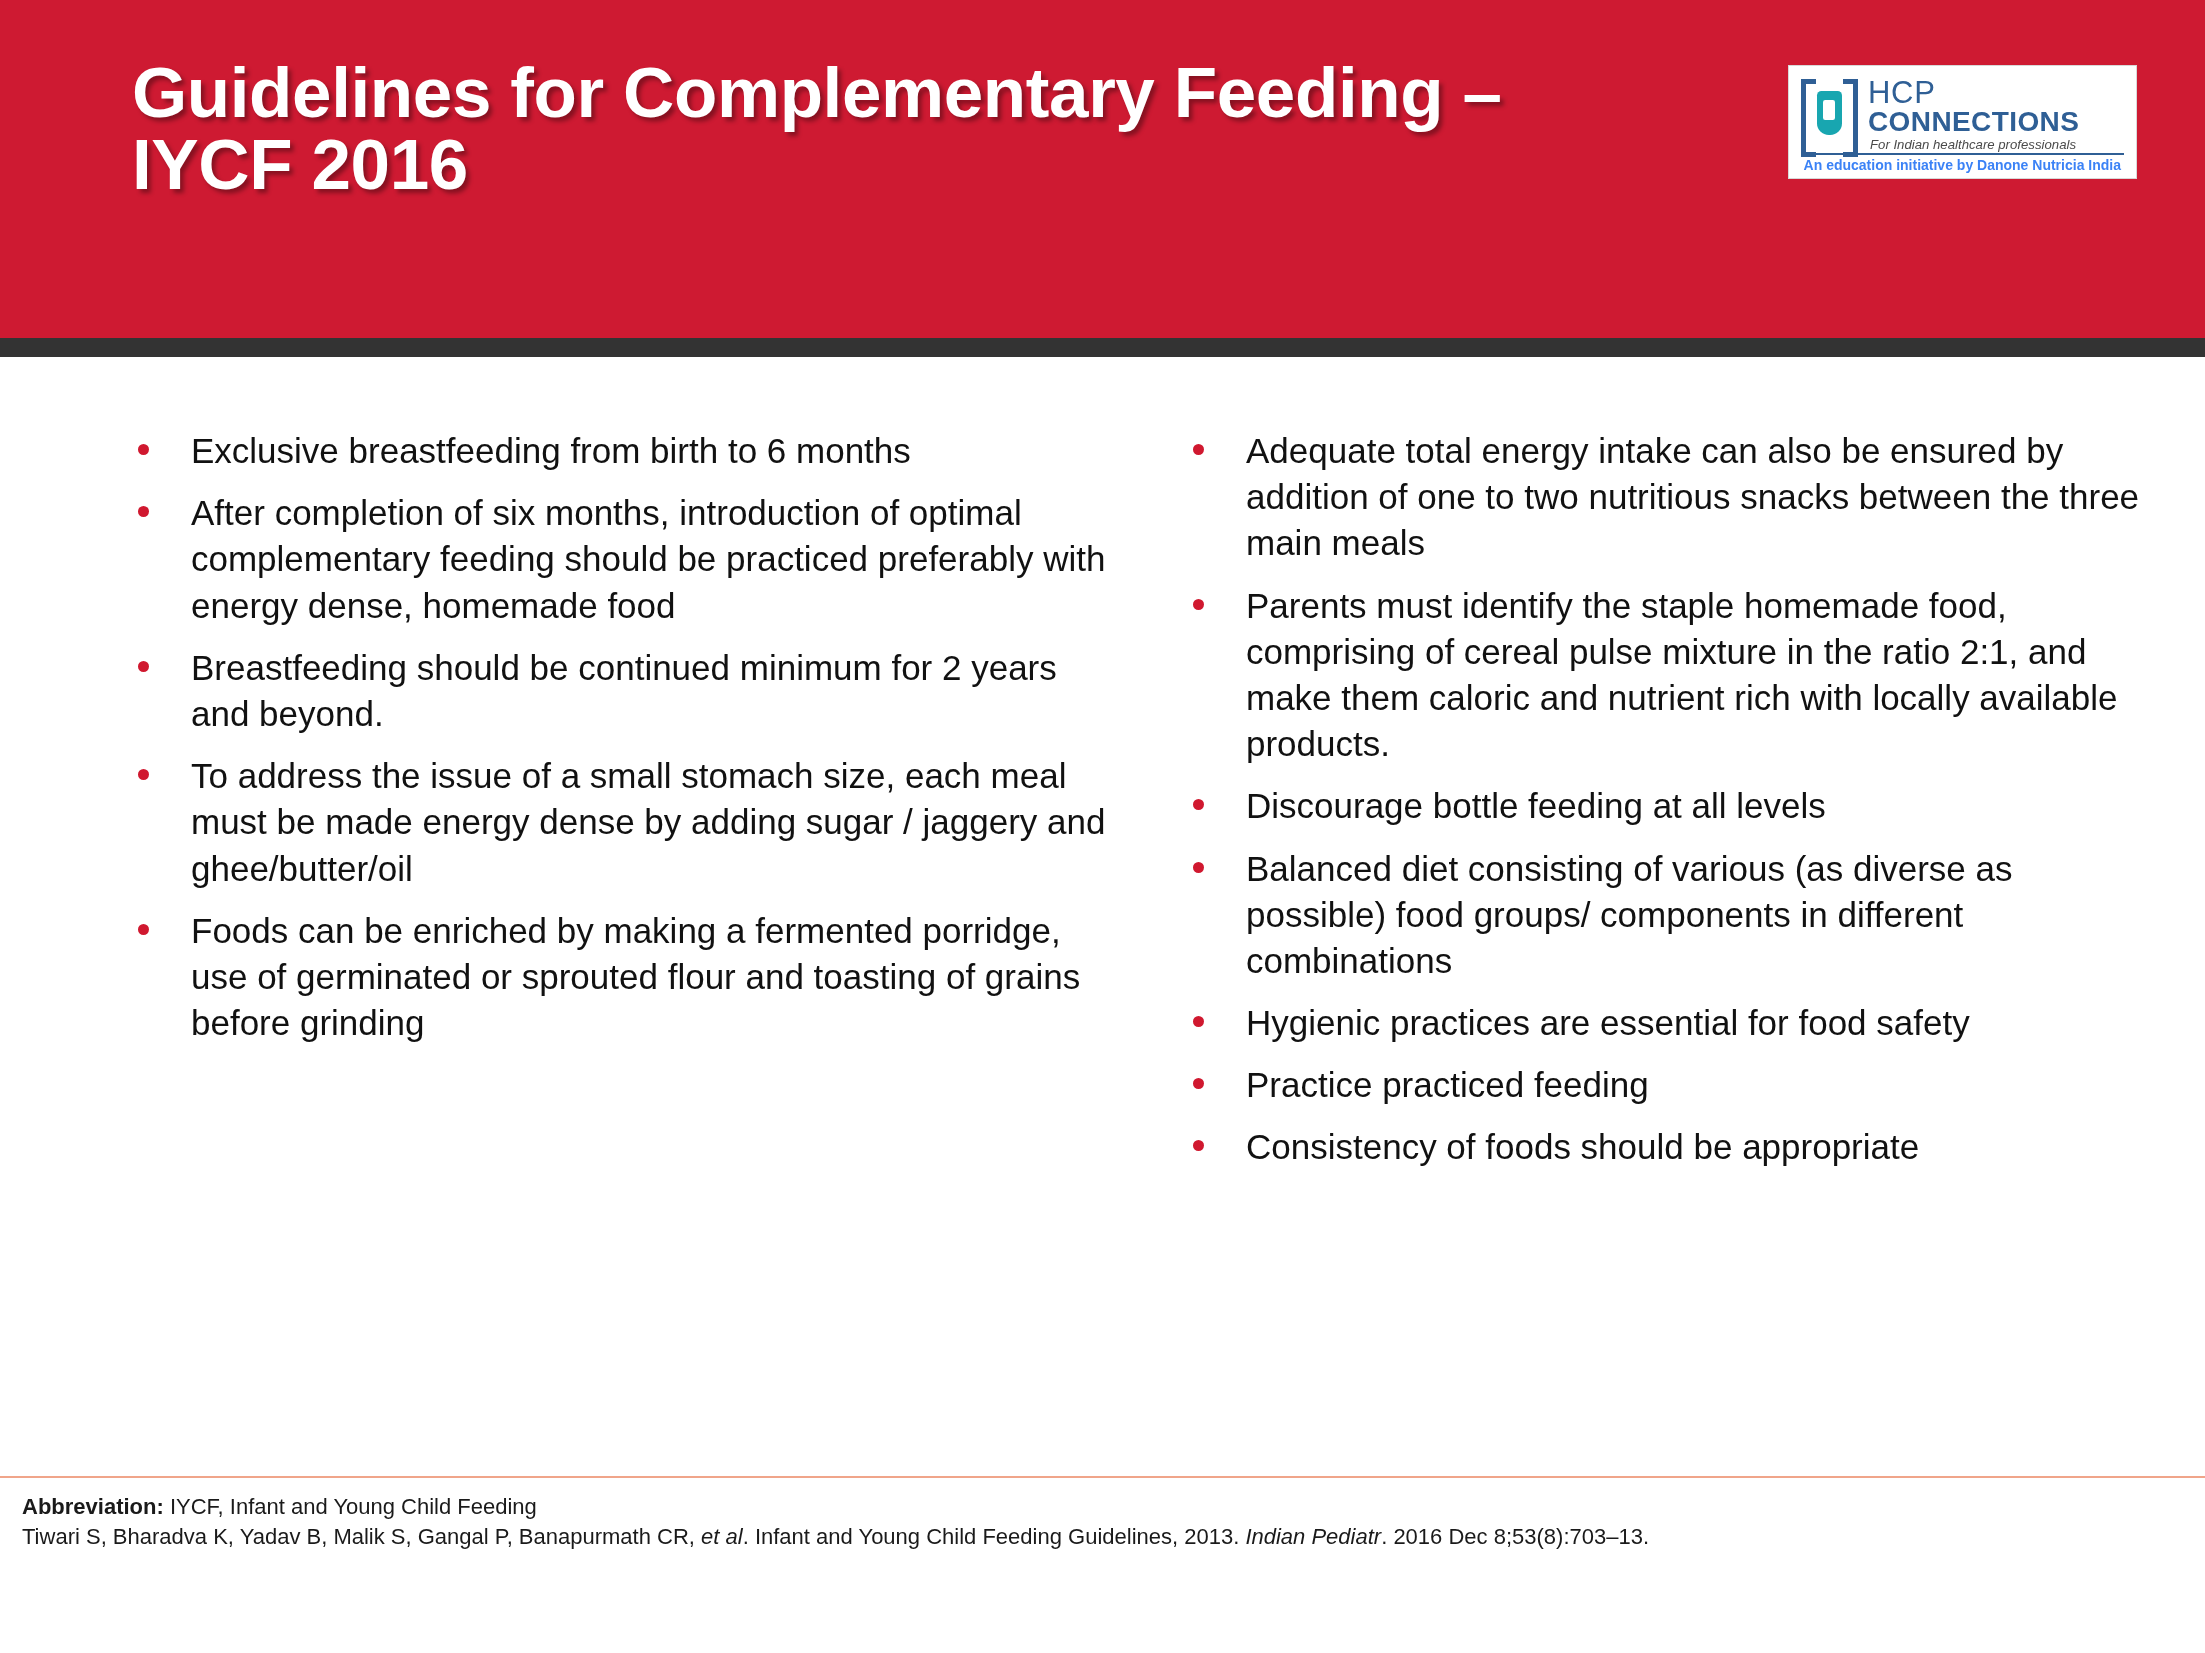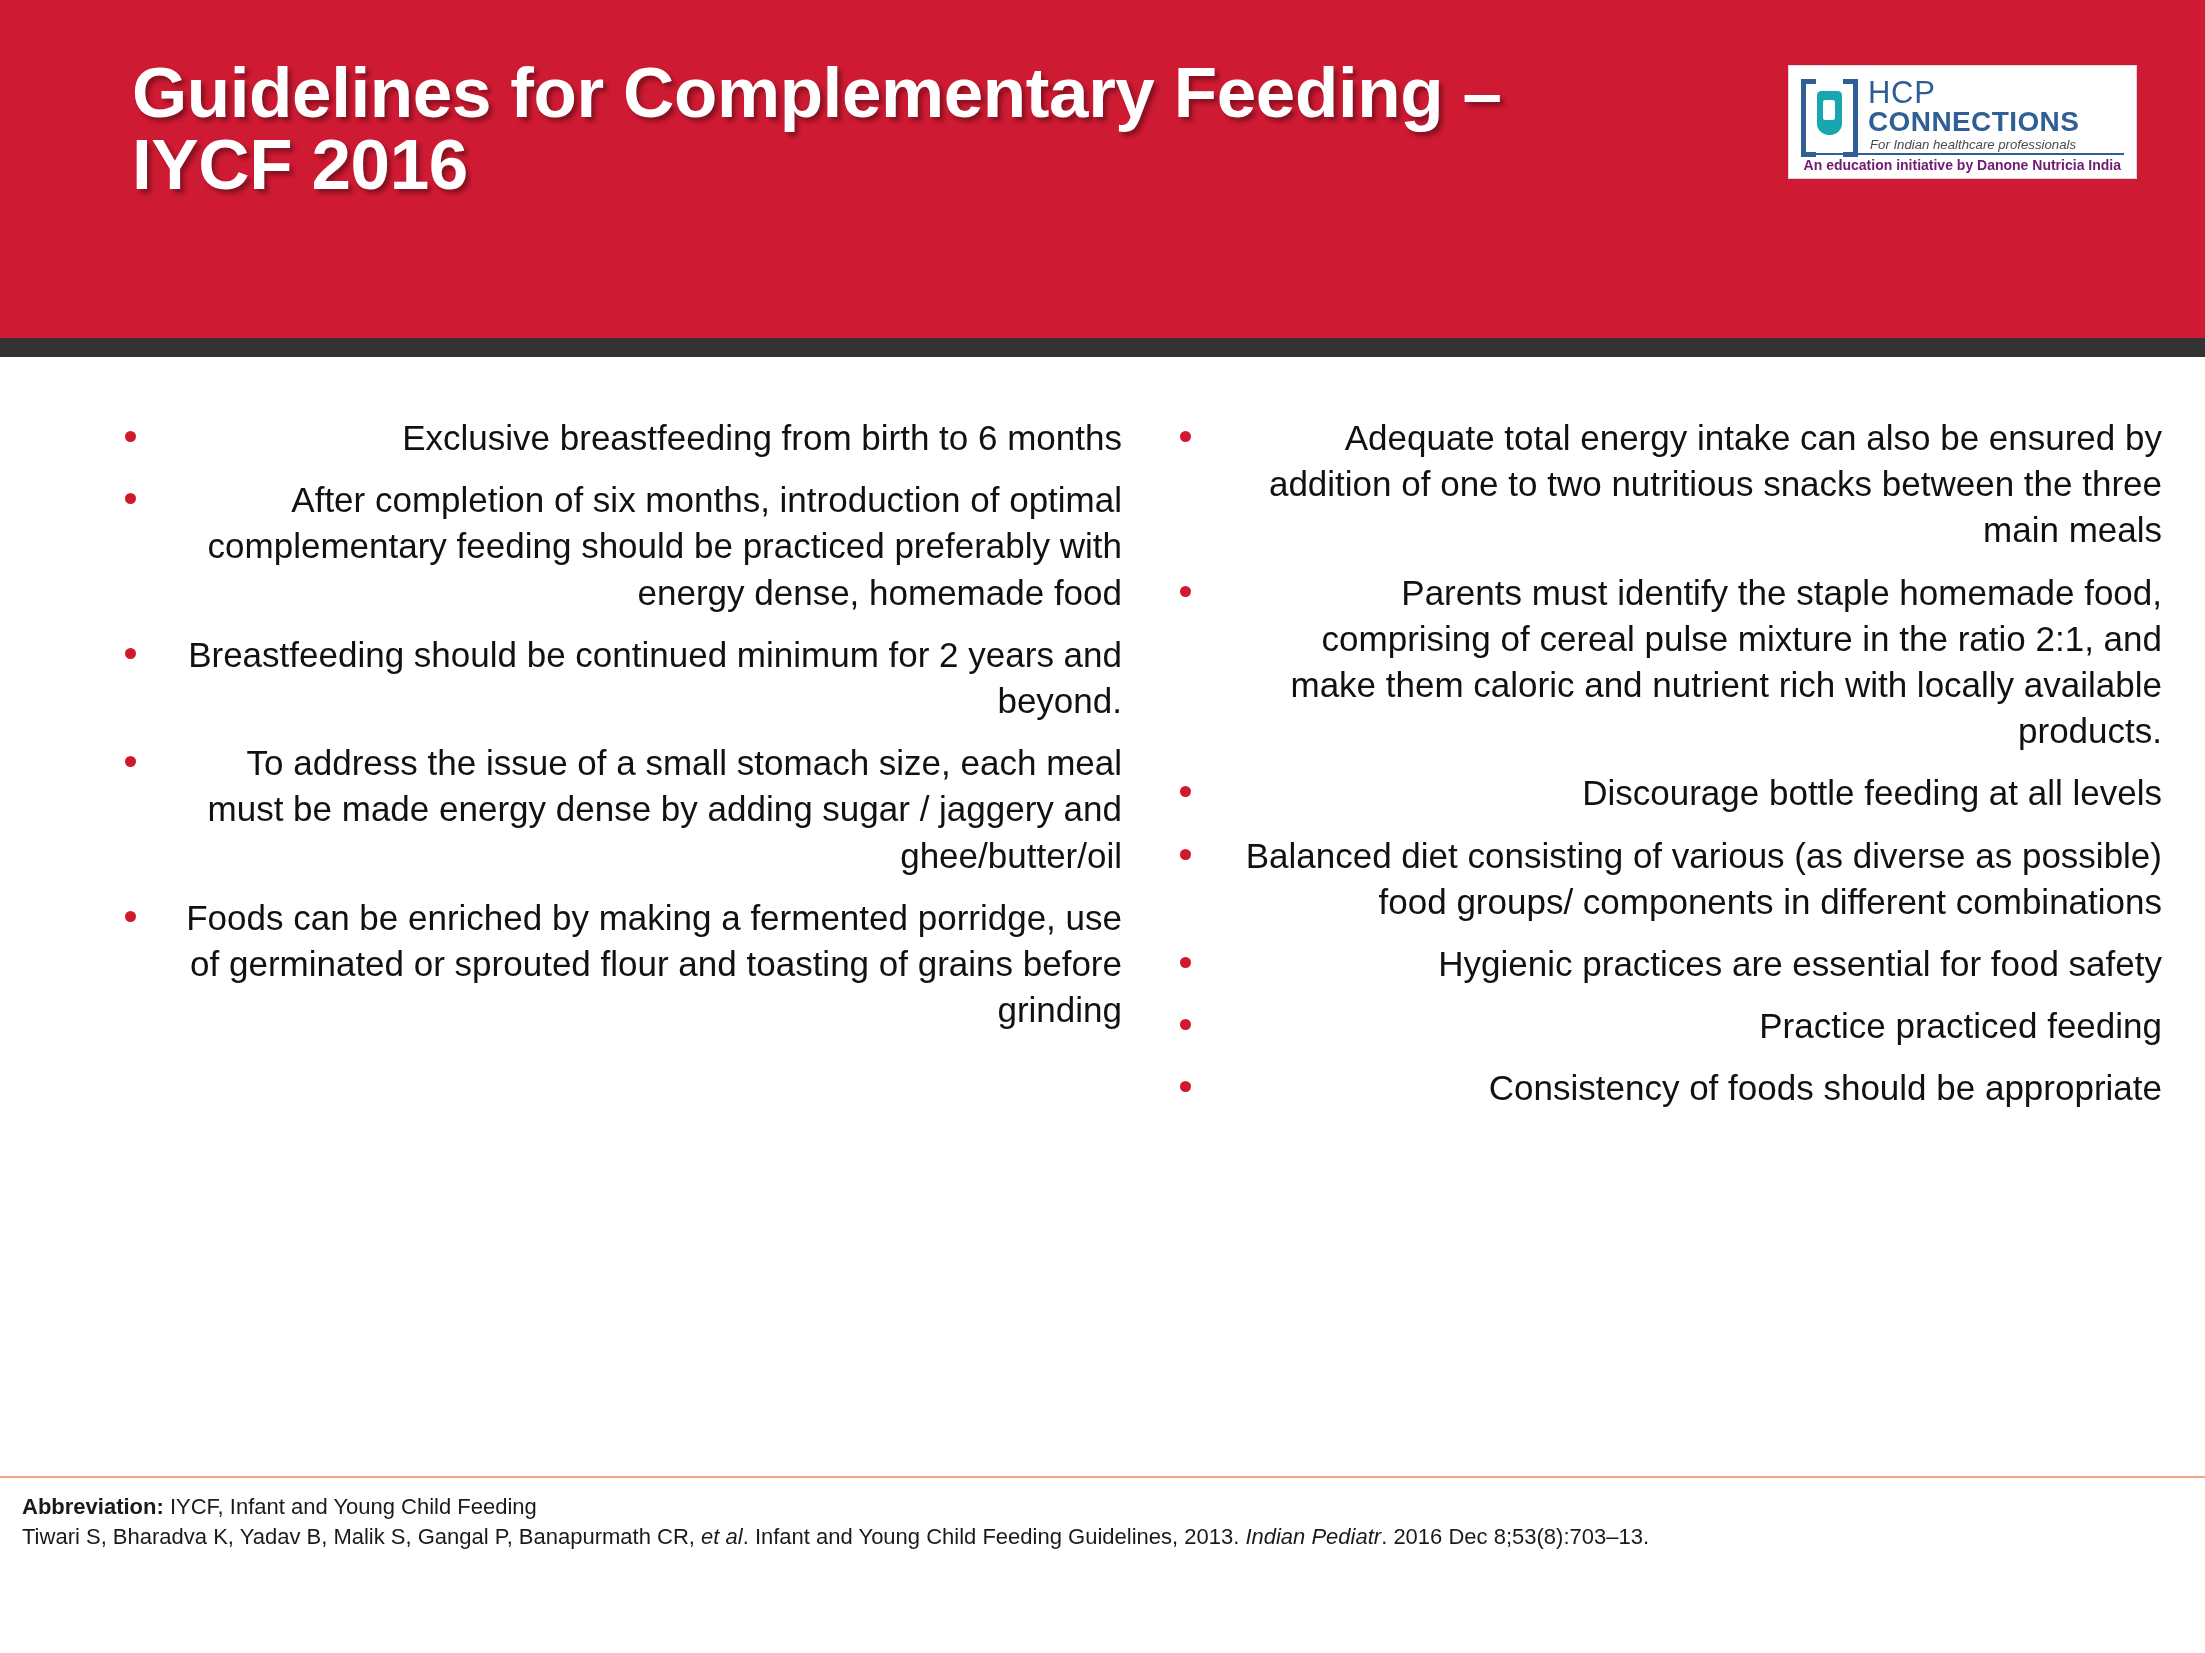--- a/index.html
+++ b/index.html
@@ -150,44 +150,43 @@
     width: 323px;
     height: 1.5px;
     background: #2f5f95;
   }
   .logo-text-foot {
     position: absolute;
     left: 11.8px;
     top: 91px;
     width: 323px;
     text-align: center;
-    color: #701a75;
+    color: #3b82f6;
     font-size: 14px;
     font-weight: bold;
   }
 
   
   .columns {
     position: absolute;
     left: 0;
     top: 412px;
     width: 2205px;
   }
   .col {
     position: absolute;
     top: 0;
   }
   .col-left { left: 81px; width: 1044px; }
   .col-right { left: 1136px; width: 1029px; }
 
   ul.bullets {
     list-style: none;
-    margin: 3px;
+    margin: 16px;
     padding: 0;
-    text-align: right;
   }
   ul.bullets li {
     position: relative;
     padding-left: 94px;
     margin-bottom: 16px;
     color: #111111;
     font-size: 35px;
     line-height: 1.32;
   }
   ul.bullets li .dot {

